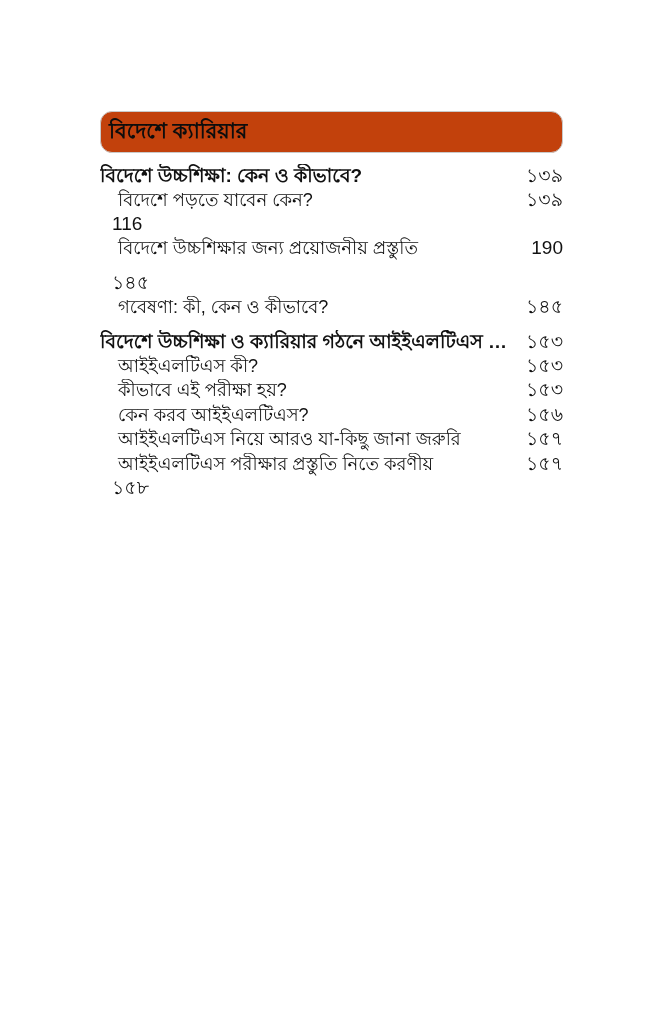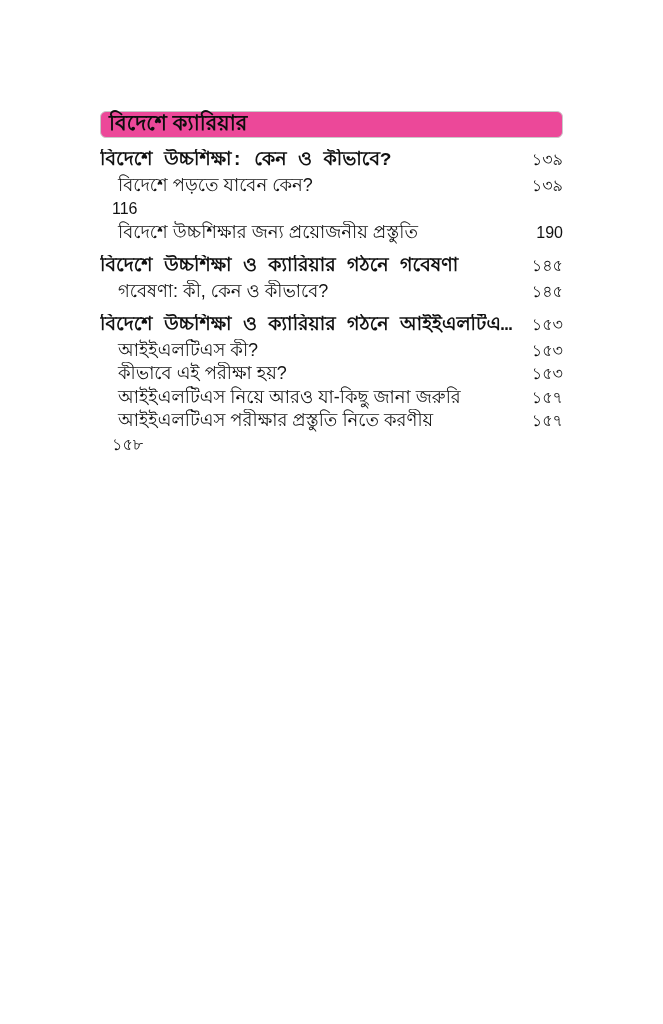--- a/index.html
+++ b/index.html
@@ -18,24 +18,24 @@
   }
   .content {
     position: absolute;
     left: 100px;
     top: 111px;
     width: 463px;
   }
   .header-box {
     box-sizing: border-box;
     width: 100%;
-    height: 27px;
-    background: #ec4899;
+    height: 42px;
+    background: #c2410c;
     border: 1px solid #c9c9c9;
-    border-radius: 6px;
+    border-radius: 12px;
     display: flex;
     align-items: center;
     padding-left: 8px;
     font-size: 21px;
     font-weight: bold;
     color: #0d0d0d;
   }
   .toc {
     margin-top: 7px;
   }
@@ -43,39 +43,38 @@
     display: flex;
     justify-content: space-between;
     align-items: baseline;
     line-height: 23.5px;
     white-space: nowrap;
   }
   .row.section {
     margin-top: 11px;
     font-weight: bold;
     font-size: 19px;
-    font-family: Liberation Mono, monospace;
   }
   .row.item {
     font-size: 18px;
   }
   .row.item .title {
     padding-left: 18px;
   }
   .title {
     flex: 1 1 auto;
     overflow: hidden;
     text-overflow: ellipsis;
   }
   .pagenum {
     flex: 0 0 auto;
     padding-left: 12px;
     text-align: right;
     font-weight: normal;
-    font-size: 16px;
+    font-size: 19px;
   }
 </style>
 </head>
 <body>
 
 <div class="page">
   <div class="content">
 
     <div class="header-box">
       <span>বিদেশে ক্যারিয়ার</span>
@@ -93,41 +92,44 @@
       </div>
       <div class="row item">
         <span class="pagenum">116</span>
       </div>
       <div class="row item">
         <span class="title">বিদেশে উচ্চশিক্ষার জন্য প্রয়োজনীয় প্রস্তুতি</span>
         <span class="pagenum">190</span>
       </div>
 
       <div class="row section">
-        <span class="title">বিদেশে উচ্চশিক্ষা ও ক্যারিয়ার গঠনে গবেষণা</span>
         <span class="pagenum">১৪৫</span>
       </div>
       <div class="row item">
         <span class="title">গবেষণা: কী, কেন ও কীভাবে?</span>
         <span class="pagenum">১৪৫</span>
       </div>
 
       <div class="row section">
         <span class="title">বিদেশে উচ্চশিক্ষা ও ক্যারিয়ার গঠনে আইইএলটিএস প্রস্তুতি</span>
         <span class="pagenum">১৫৩</span>
       </div>
       <div class="row item">
         <span class="title">আইইএলটিএস কী?</span>
         <span class="pagenum">১৫৩</span>
       </div>
       <div class="row item">
         <span class="title">কীভাবে এই পরীক্ষা হয়?</span>
         <span class="pagenum">১৫৩</span>
       </div>
       <div class="row item">
+        <span class="title">কেন করব আইইএলটিএস?</span>
+        <span class="pagenum">১৫৬</span>
+      </div>
+      <div class="row item">
         <span class="title">আইইএলটিএস নিয়ে আরও যা-কিছু জানা জরুরি</span>
         <span class="pagenum">১৫৭</span>
       </div>
       <div class="row item">
         <span class="title">আইইএলটিএস পরীক্ষার প্রস্তুতি নিতে করণীয়</span>
         <span class="pagenum">১৫৭</span>
       </div>
       <div class="row item">
         <span class="pagenum">১৫৮</span>
       </div>

